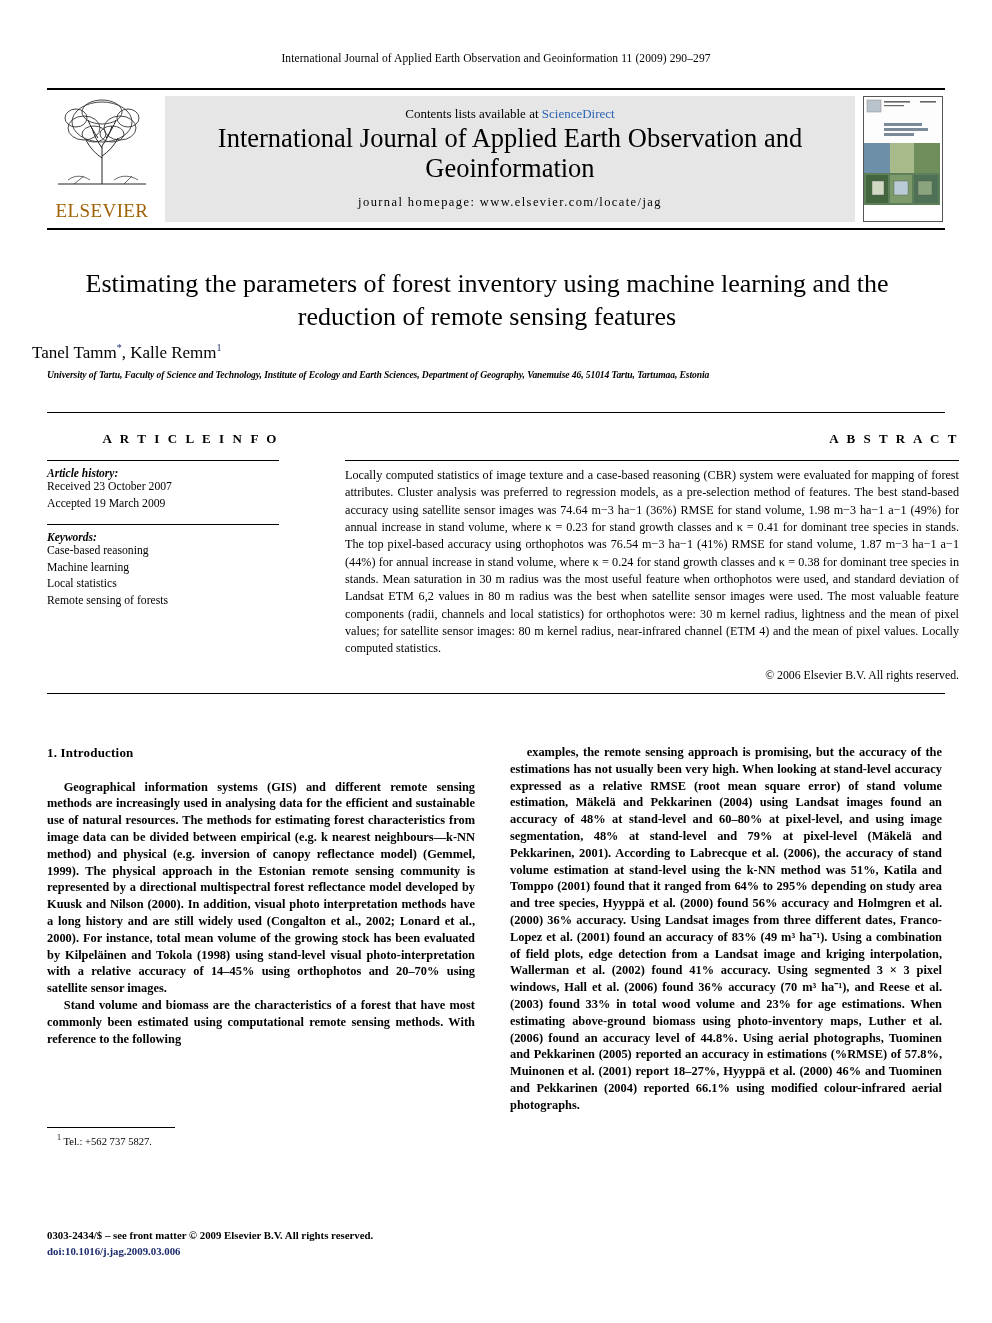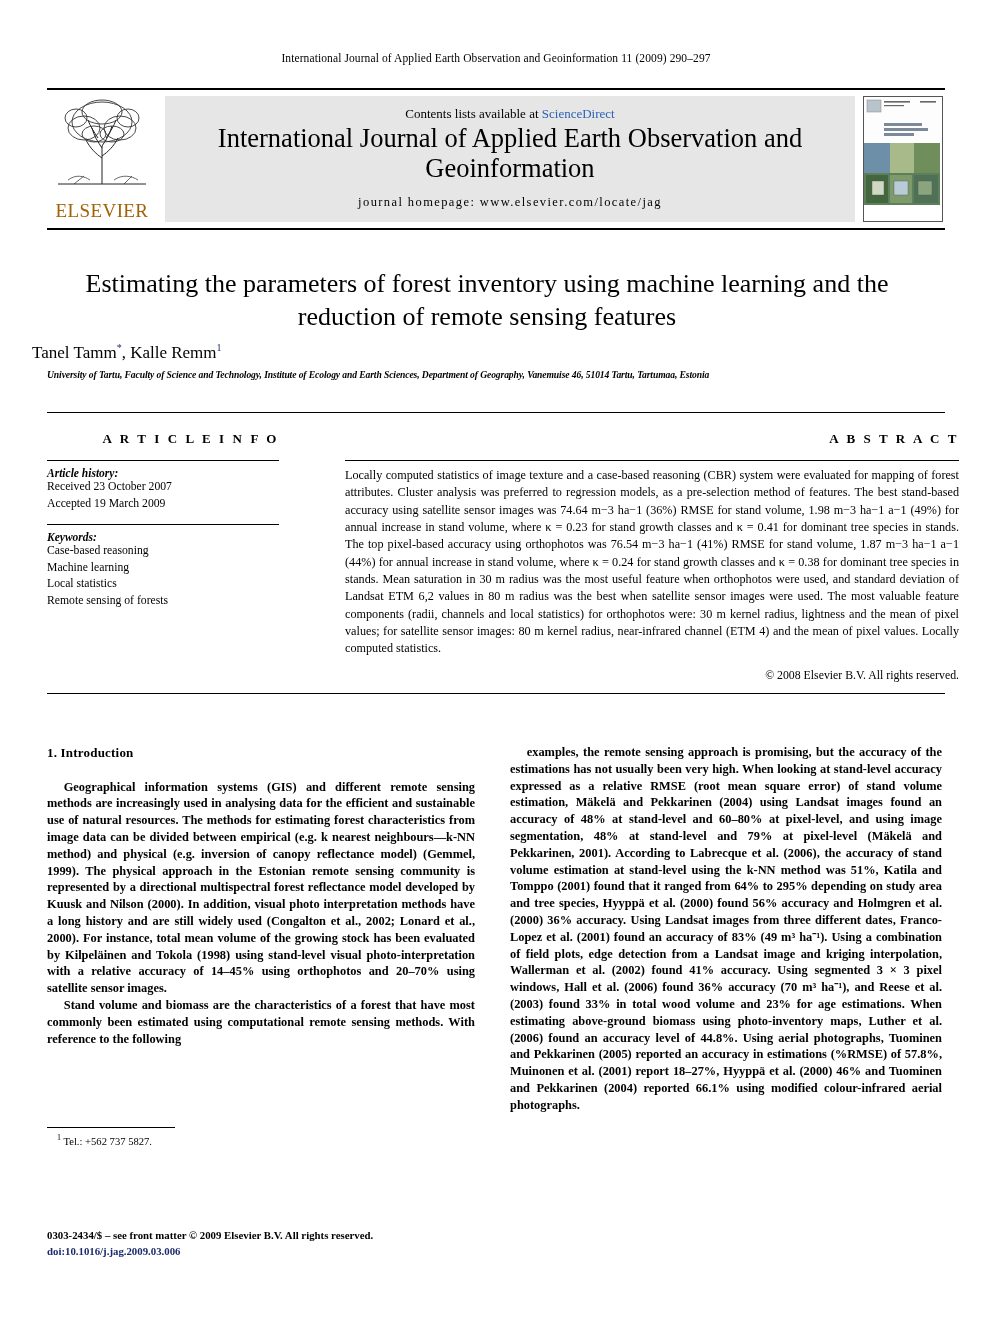--- a/index.html
+++ b/index.html
@@ -323,21 +323,21 @@
       <div class="info-line">Machine learning</div>
       <div class="info-line">Local statistics</div>
       <div class="info-line">Remote sensing of forests</div>
     </div>
   </div>
 
   <div class="col-abs">
     <div class="sec-head">A B S T R A C T</div>
     <div class="rule"></div>
     <div class="abstract-text">Locally computed statistics of image texture and a case-based reasoning (CBR) system were evaluated for mapping of forest attributes. Cluster analysis was preferred to regression models, as a pre-selection method of features. The best stand-based accuracy using satellite sensor images was 74.64 m−3 ha−1 (36%) RMSE for stand volume, 1.98 m−3 ha−1 a−1 (49%) for annual increase in stand volume, where κ = 0.23 for stand growth classes and κ = 0.41 for dominant tree species in stands. The top pixel-based accuracy using orthophotos was 76.54 m−3 ha−1 (41%) RMSE for stand volume, 1.87 m−3 ha−1 a−1 (44%) for annual increase in stand volume, where κ = 0.24 for stand growth classes and κ = 0.38 for dominant tree species in stands. Mean saturation in 30 m radius was the most useful feature when orthophotos were used, and standard deviation of Landsat ETM 6,2 values in 80 m radius was the best when satellite sensor images were used. The most valuable feature components (radii, channels and local statistics) for orthophotos were: 30 m kernel radius, lightness and the mean of pixel values; for satellite sensor images: 80 m kernel radius, near-infrared channel (ETM 4) and the mean of pixel values. Locally computed statistics.</div>
-    <div class="copyright">© 2008 Elsevier B.V. All rights reserved.</div>
+    <div class="copyright">© 2006 Elsevier B.V. All rights reserved.</div>
   </div>
 
   <div class="body-col left">
     <div class="h1">1. Introduction</div>
     <p>Geographical information systems (GIS) and different remote sensing methods are increasingly used in analysing data for the efficient and sustainable use of natural resources. The methods for estimating forest characteristics from image data can be divided between empirical (e.g. k nearest neighbours—k-NN method) and physical (e.g. inversion of canopy reflectance model) (Gemmel, 1999). The physical approach in the Estonian remote sensing community is represented by a directional multispectral forest reflectance model developed by Kuusk and Nilson (2000). In addition, visual photo interpretation methods have a long history and are still widely used (Congalton et al., 2002; Lonard et al., 2000). For instance, total mean volume of the growing stock has been evaluated by Kilpeläinen and Tokola (1998) using stand-level visual photo-interpretation with a relative accuracy of 14–45% using orthophotos and 20–70% using satellite sensor images.</p>
     <p>Stand volume and biomass are the characteristics of a forest that have most commonly been estimated using computational remote sensing methods. With reference to the following</p>
   </div>
 
   <div class="body-col right">
     <p>examples, the remote sensing approach is promising, but the accuracy of the estimations has not usually been very high. When looking at stand-level accuracy expressed as a relative RMSE (root mean square error) of stand volume estimation, Mäkelä and Pekkarinen (2004) using Landsat images found an accuracy of 48% at stand-level and 60–80% at pixel-level, and using image segmentation, 48% at stand-level and 79% at pixel-level (Mäkelä and Pekkarinen, 2001). According to Labrecque et al. (2006), the accuracy of stand volume estimation at stand-level using the k-NN method was 51%, Katila and Tomppo (2001) found that it ranged from 64% to 295% depending on study area and tree species, Hyyppä et al. (2000) found 56% accuracy and Holmgren et al. (2000) 36% accuracy. Using Landsat images from three different dates, Franco-Lopez et al. (2001) found an accuracy of 83% (49 m³ ha⁻¹). Using a combination of field plots, edge detection from a Landsat image and kriging interpolation, Wallerman et al. (2002) found 41% accuracy. Using segmented 3 × 3 pixel windows, Hall et al. (2006) found 36% accuracy (70 m³ ha⁻¹), and Reese et al. (2003) found 33% in total wood volume and 23% for age estimations. When estimating above-ground biomass using photo-inventory maps, Luther et al. (2006) found an accuracy level of 44.8%. Using aerial photographs, Tuominen and Pekkarinen (2005) reported an accuracy in estimations (%RMSE) of 57.8%, Muinonen et al. (2001) report 18–27%, Hyyppä et al. (2000) 46% and Tuominen and Pekkarinen (2004) reported 66.1% using modified colour-infrared aerial photographs.</p>

